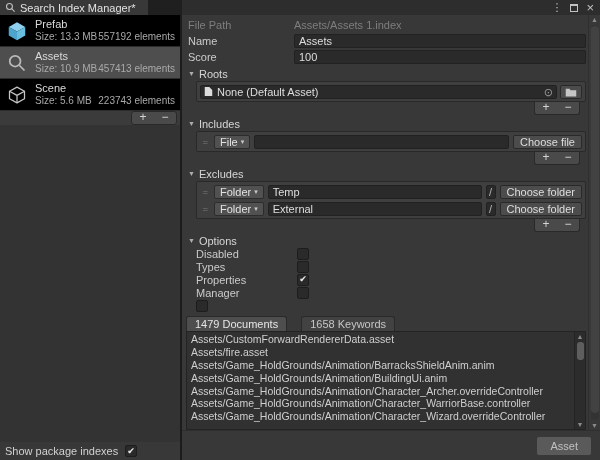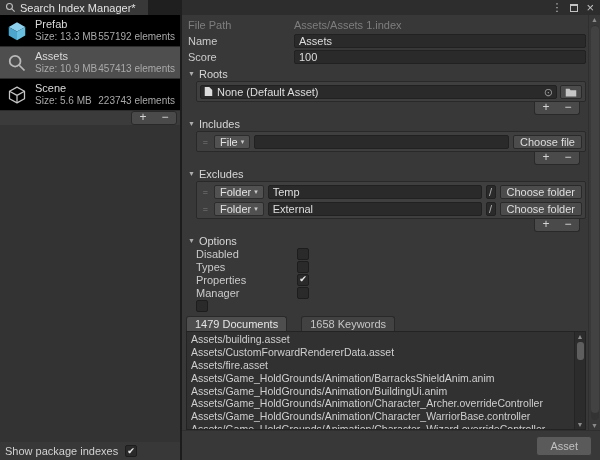--- a/index.html
+++ b/index.html
@@ -293,21 +293,20 @@
         <div class="optrow">
           <span class="checkbox"></span>
         </div>
 
         <div class="tabsrow">
           <span class="dtab active">1479 Documents</span>
           <span class="dtab">1658 Keywords</span>
         </div>
         <div class="doclist">
           <div class="docitems">
-            <div class="docitem">Assets/building.asset</div>
             <div class="docitem">Assets/CustomForwardRendererData.asset</div>
             <div class="docitem">Assets/fire.asset</div>
             <div class="docitem">Assets/Game_HoldGrounds/Animation/BarracksShieldAnim.anim</div>
             <div class="docitem">Assets/Game_HoldGrounds/Animation/BuildingUi.anim</div>
             <div class="docitem">Assets/Game_HoldGrounds/Animation/Character_Archer.overrideController</div>
             <div class="docitem">Assets/Game_HoldGrounds/Animation/Character_WarriorBase.controller</div>
             <div class="docitem">Assets/Game_HoldGrounds/Animation/Character_Wizard.overrideController</div>
           </div>
           <div class="docscroll">
             <span class="sarrow">▲</span>

